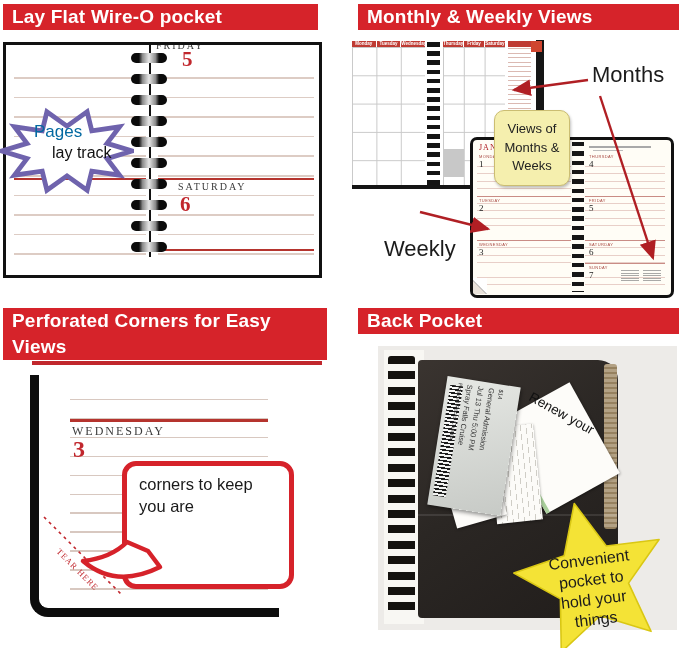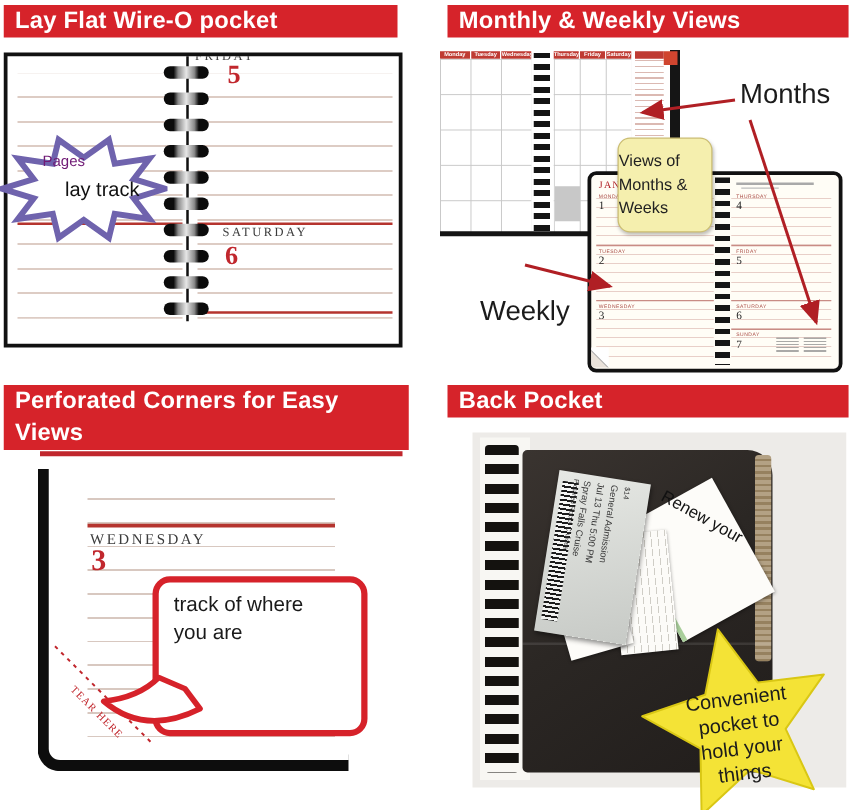--- a/index.html
+++ b/index.html
@@ -14,38 +14,38 @@
   .rule-l{left:8px;width:132px;height:196px;top:14px;
       background:repeating-linear-gradient(180deg,transparent 0 18px,#ddccc4 18px 19.6px);}
   .rule-r{left:152px;width:156px;height:196px;top:14px;
       background:repeating-linear-gradient(180deg,transparent 0 18px,#ddccc4 18px 19.6px);}
   .redline{background:#b5342e;height:2px;}
   .wireline{left:143px;top:0px;width:2px;height:212px;background:#111;}
   .loop{left:125px;width:36px;height:10px;border-radius:5px;
       background:linear-gradient(90deg,#0b0b0b 0%,#0b0b0b 22%,#8a8a8a 32%,#e6e6e6 50%,#8a8a8a 68%,#0b0b0b 78%);}
   .dayname{font-family:"Liberation Serif",serif;color:#3b3b3b;font-size:10px;letter-spacing:2px;}
   .daynum{font-family:"Liberation Serif",serif;color:#c1272d;font-size:21px;font-weight:bold;}
-  #burst-text1{left:34px;top:122px;font-size:12px;color:#701a75;}
+  #burst-text1{left:34px;top:122px;font-size:17px;color:#0369a1;}
   #burst-text2{left:52px;top:144px;font-size:16px;color:#111;}
   
   .mhdr{display:flex;gap:1px;height:6px;}
   .mhdr span{flex:1;background:#bf3b33;color:#fff;font-size:4.5px;line-height:6px;
       text-align:center;overflow:hidden;font-weight:bold;}
   .mgrid{background-image:linear-gradient(to right,#c9c9c9 1px,transparent 1px),
       linear-gradient(to bottom,#c9c9c9 1px,transparent 1px);}
   #wk{left:470px;top:137px;width:198px;height:155px;background:#fffdf6;border:3px solid #111;
       border-radius:7px;z-index:4;overflow:hidden;}
   .wkrule{top:12px;height:138px;
       background:repeating-linear-gradient(180deg,transparent 0 6.6px,#e8cfc8 6.6px 7.4px);}
   .wksep{height:1px;background:#c98c85;}
   .wklab{font-size:4px;color:#a84841;letter-spacing:.4px;}
   .wknum{font-family:"Liberation Serif",serif;font-size:9px;color:#222;}
   #sticky{left:494px;top:110px;width:74px;height:74px;background:#f5efae;border:1px solid #cbbd72;
       border-radius:10px;z-index:6;display:flex;flex-direction:column;justify-content:center;
-      font-size:13px;line-height:1.45;color:#222;box-shadow:1px 2px 3px rgba(0,0,0,.25);}
+      text-align:center;font-size:13px;line-height:1.45;color:#222;box-shadow:1px 2px 3px rgba(0,0,0,.25);}
   .biglabel{font-size:22px;color:#1b1b1b;z-index:6;}
   
   #q3page{left:30px;top:375px;width:240px;height:233px;background:#fff;
       border-left:9px solid #0d0d0d;border-bottom:9px solid #0d0d0d;border-bottom-left-radius:18px;}
   #q3rules{left:70px;top:381px;width:198px;height:210px;
       background:repeating-linear-gradient(180deg,transparent 0 17.5px,#d8c8c0 17.5px 19px);}
   #bubble{left:122px;top:461px;width:150px;height:110px;background:#fff;border:5px solid #d6222a;
       border-radius:14px;z-index:5;padding:8px 0 0 12px;font-size:16.5px;line-height:1.32;color:#1a1a1a;}
   
   #photo{left:378px;top:346px;width:299px;height:284px;background:#edebe8;overflow:hidden;z-index:1;}
@@ -214,21 +214,21 @@
 
   <svg class="a" style="left:30px;top:500px;z-index:2;" width="120" height="108">
     <line x1="14" y1="17" x2="91" y2="94" stroke="#c1272d" stroke-width="1.6" stroke-dasharray="3,4"></line>
     <text x="26" y="52" fill="#c1272d" font-size="8.5" letter-spacing="1" font-family="Liberation Serif,serif" transform="rotate(45 26 52)">TEAR HERE</text>
   </svg>
 
   <svg class="a" style="left:68px;top:533px;z-index:6;" width="110" height="60">
     <path d="M92,34 Q48,56 15,28 Q43,25 59,9 L80,18 Z" fill="#ffffff" stroke="#d6222a" stroke-width="4.5" stroke-linejoin="round"></path>
   </svg>
   <div class="a" id="bubble">
-    <div>track of where</div>
+    <div>corners to keep</div>
     <div>you are</div>
   </div>
 
   <div class="a banner" style="left:358px;top:308px;width:317px;">Back Pocket</div>
 
   <div class="a" id="photo">
     <div class="a" style="left:6px;top:4px;width:40px;height:274px;background:#f8f7f3;"></div>
     <div class="a" id="cover"></div>
     <div class="a" style="left:226px;top:18px;width:13px;height:165px;border-radius:3px;
          background:repeating-linear-gradient(180deg,#b3a184 0 3px,#96815f 3px 5px);"></div>

